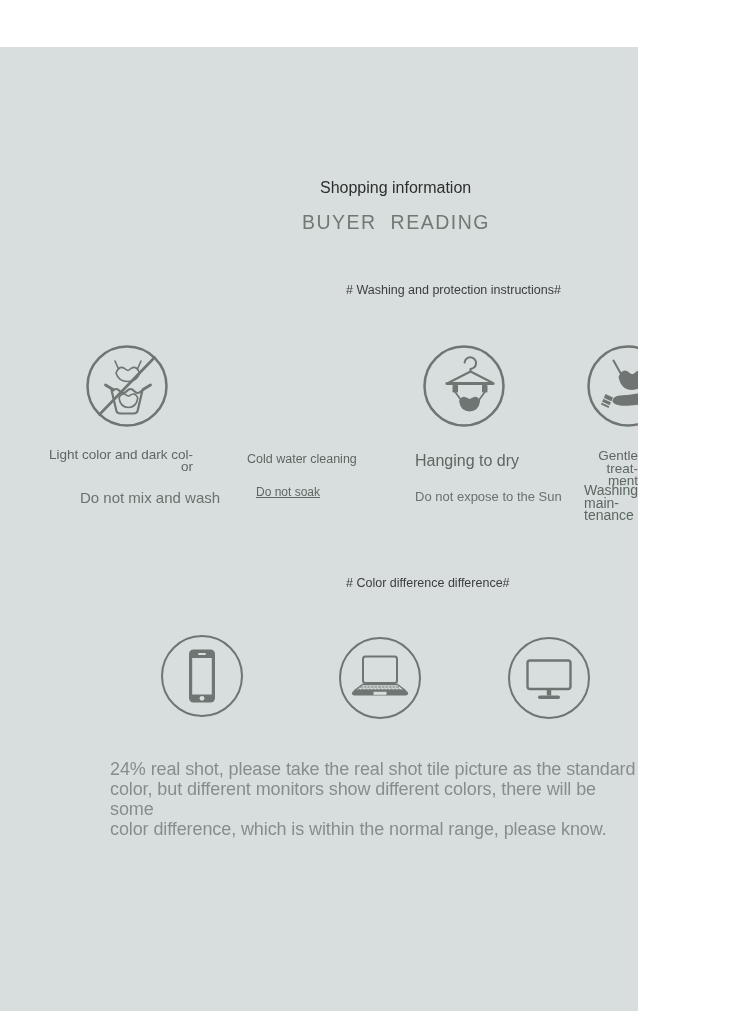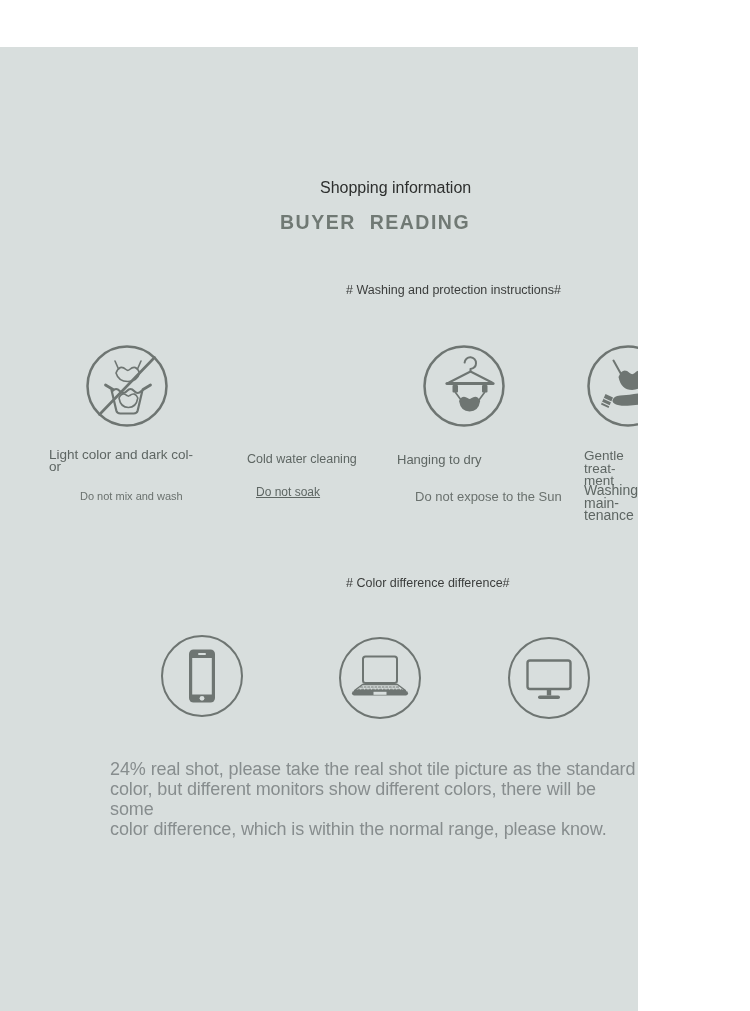--- a/index.html
+++ b/index.html
@@ -7,36 +7,36 @@
     --heading_ink:#3b3d3c; --label_ink:#5e6663; --sublabel_ink:#6a716e;
     --note_ink:#878d8e; --icon_ink:#6e7572;
   }
   *{margin:0;padding:0;box-sizing:border-box;}
   html,body{background:#fff;}
   body{font-family:"Liberation Sans","DejaVu Sans",sans-serif;}
   .page{position:relative;width:638px;height:1011px;background:var(--bg);overflow:hidden;}
   .abs{position:absolute;}
   .top-strip{left:0;top:0;width:750px;height:47px;background:var(--strip);}
   .title{left:320px;top:179px;font-size:16px;color:var(--title_ink);}
-  .subtitle{left:280px;top:211px;font-size:19.5px;font-weight:700;letter-spacing:1.5px;word-spacing:7px;color:var(--subtitle_ink);}
+  .subtitle{left:302px;top:211px;font-size:19.5px;font-weight:400;letter-spacing:1.5px;word-spacing:7px;color:var(--subtitle_ink);}
   .hash-heading{font-size:12.5px;color:var(--heading_ink);margin-left:24px;}
   .wash-heading{left:322px;top:283px;}
   .color-heading{left:322px;top:576px;}
   .icon{width:84px;height:84px;color:var(--icon_ink);}
   .icon svg{display:block;width:84px;height:84px;}
   .w1{left:85px;top:344px;}  .w2{left:255px;top:344px;}
   .w3{left:422px;top:344px;} .w4{left:586px;top:344px;}
   .d1{left:160px;top:634px;} .d2{left:338px;top:636px;} .d3{left:507px;top:636px;}
-  .label{color:var(--label_ink);white-space:pre-line;line-height:1.0;}
+  .label{color:var(--label_ink);white-space:pre-line;line-height:1.0;text-align:right;}
   .sublabel{color:var(--sublabel_ink);white-space:pre-line;line-height:0.95;}
   .l1{left:49px;top:449px;font-size:13.5px;line-height:12px;}
-  .s1{left:80px;top:491px;font-size:11px;}
+  .s1{left:80px;top:491px;font-size:15px;}
   .l2{left:247px;top:453px;font-size:12.5px;}
   .s2{left:256px;top:487px;font-size:12px;color:var(--label_ink);text-decoration:underline;}
-  .l3{left:397px;top:453px;font-size:13px;}
+  .l3{left:415px;top:453px;font-size:16px;}
   .s3{left:415px;top:491px;font-size:13px;}
   .l4{left:584px;top:450px;font-size:13.5px;line-height:12.5px;}
   .s4{left:584px;top:484px;font-size:14px;line-height:12.5px;color:var(--label_ink);}
   .note{left:110px;top:759px;font-size:18px;line-height:20px;color:var(--note_ink);white-space:pre-line;letter-spacing:-0.1px;}
   .knockout{fill:var(--bg);}
   .bgline{stroke:var(--bg);}
 </style>
 </head>
 <body>
 

